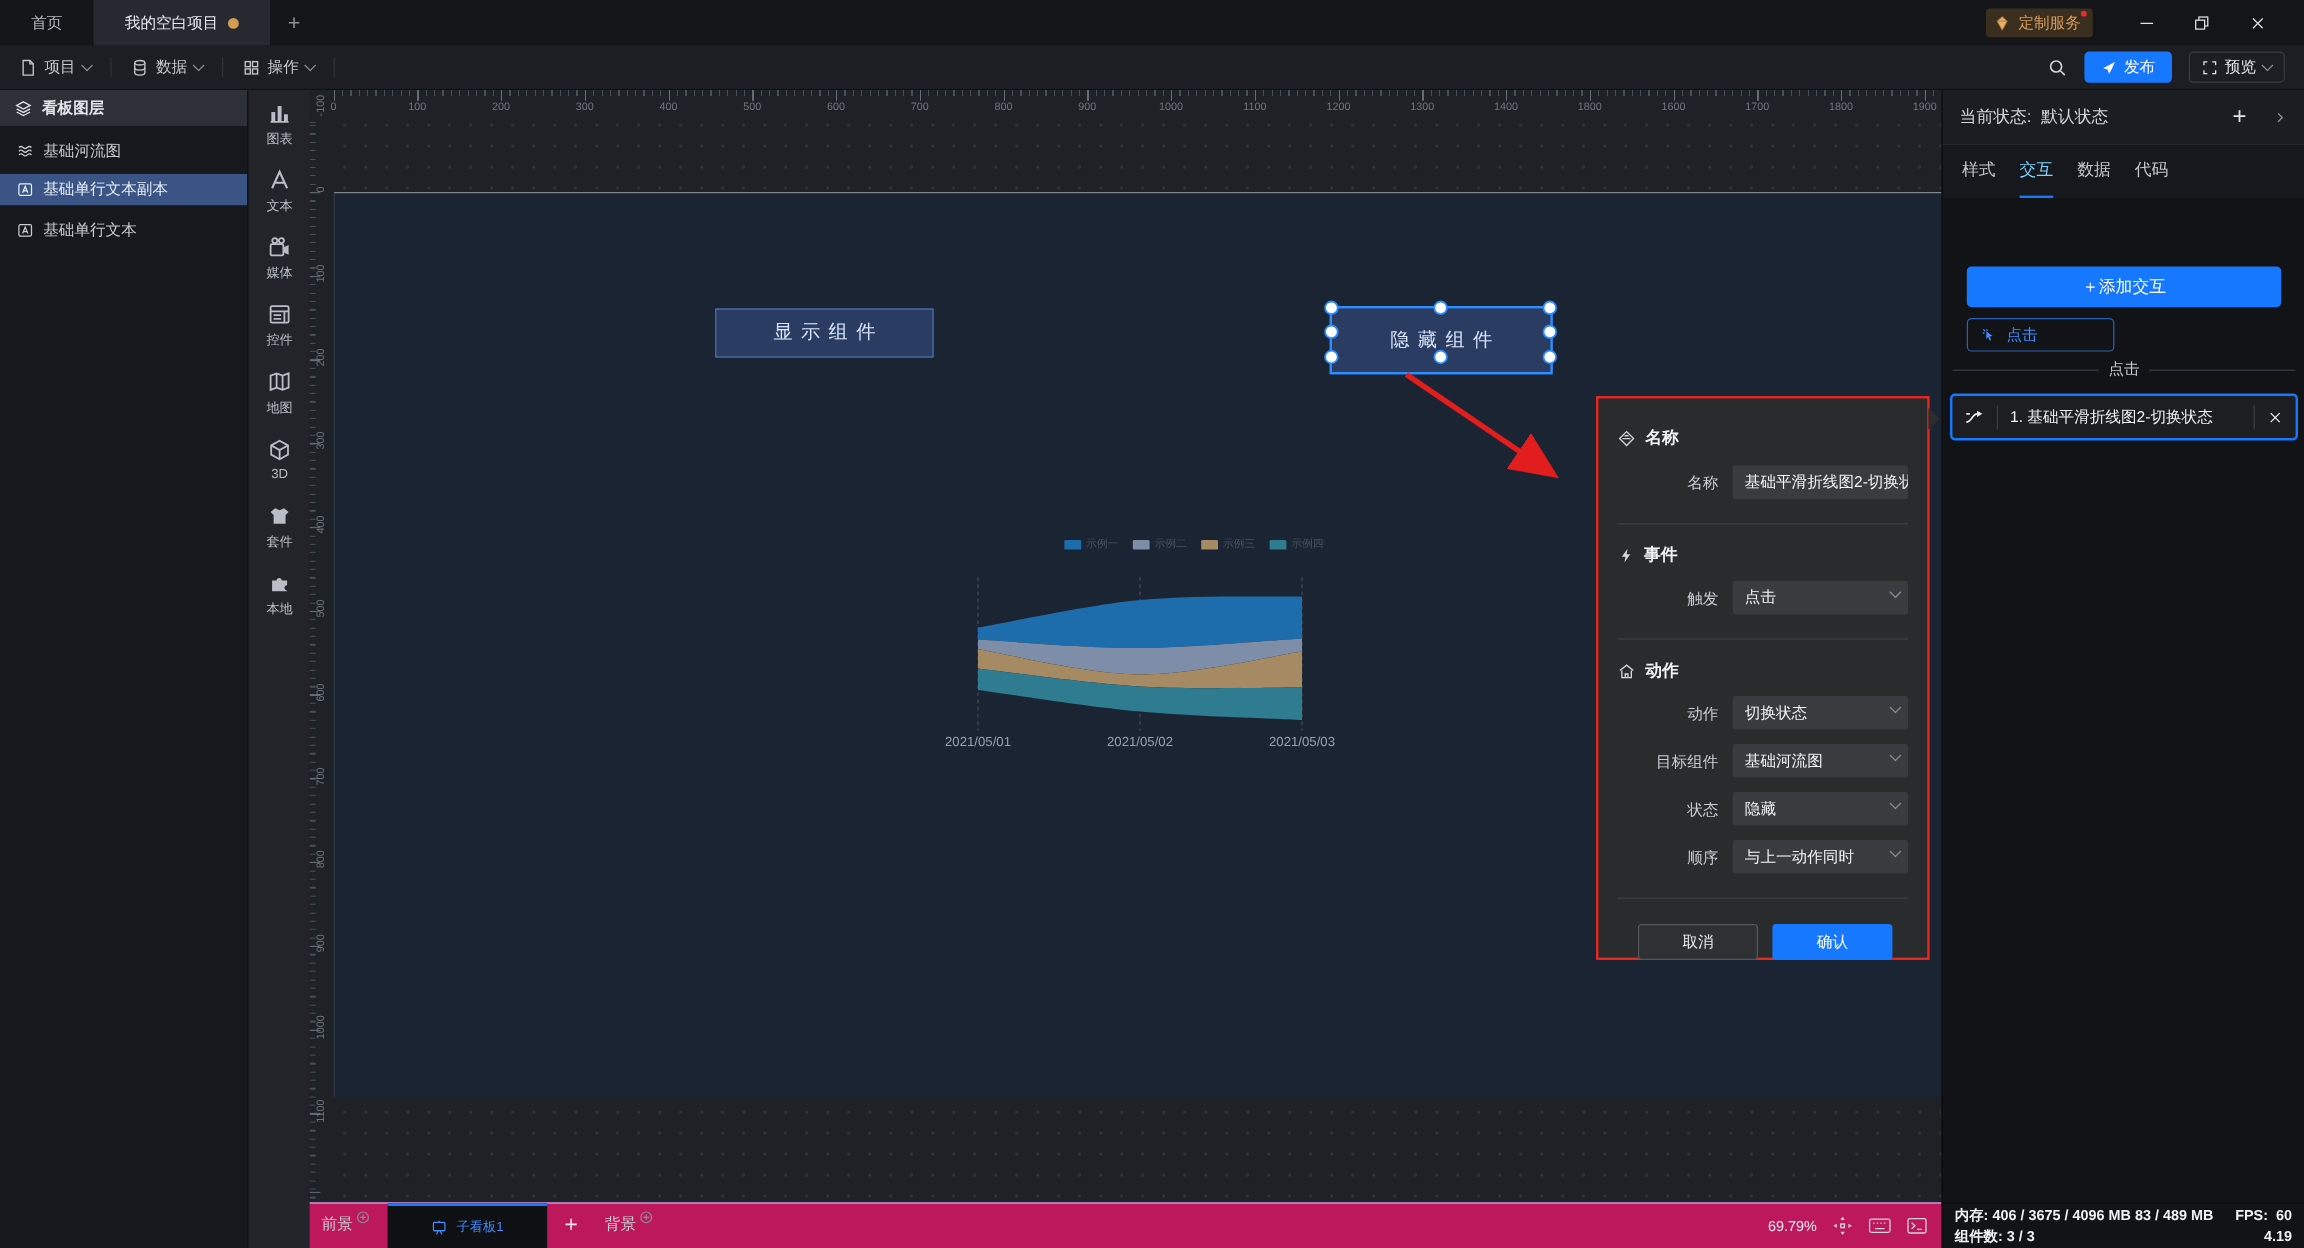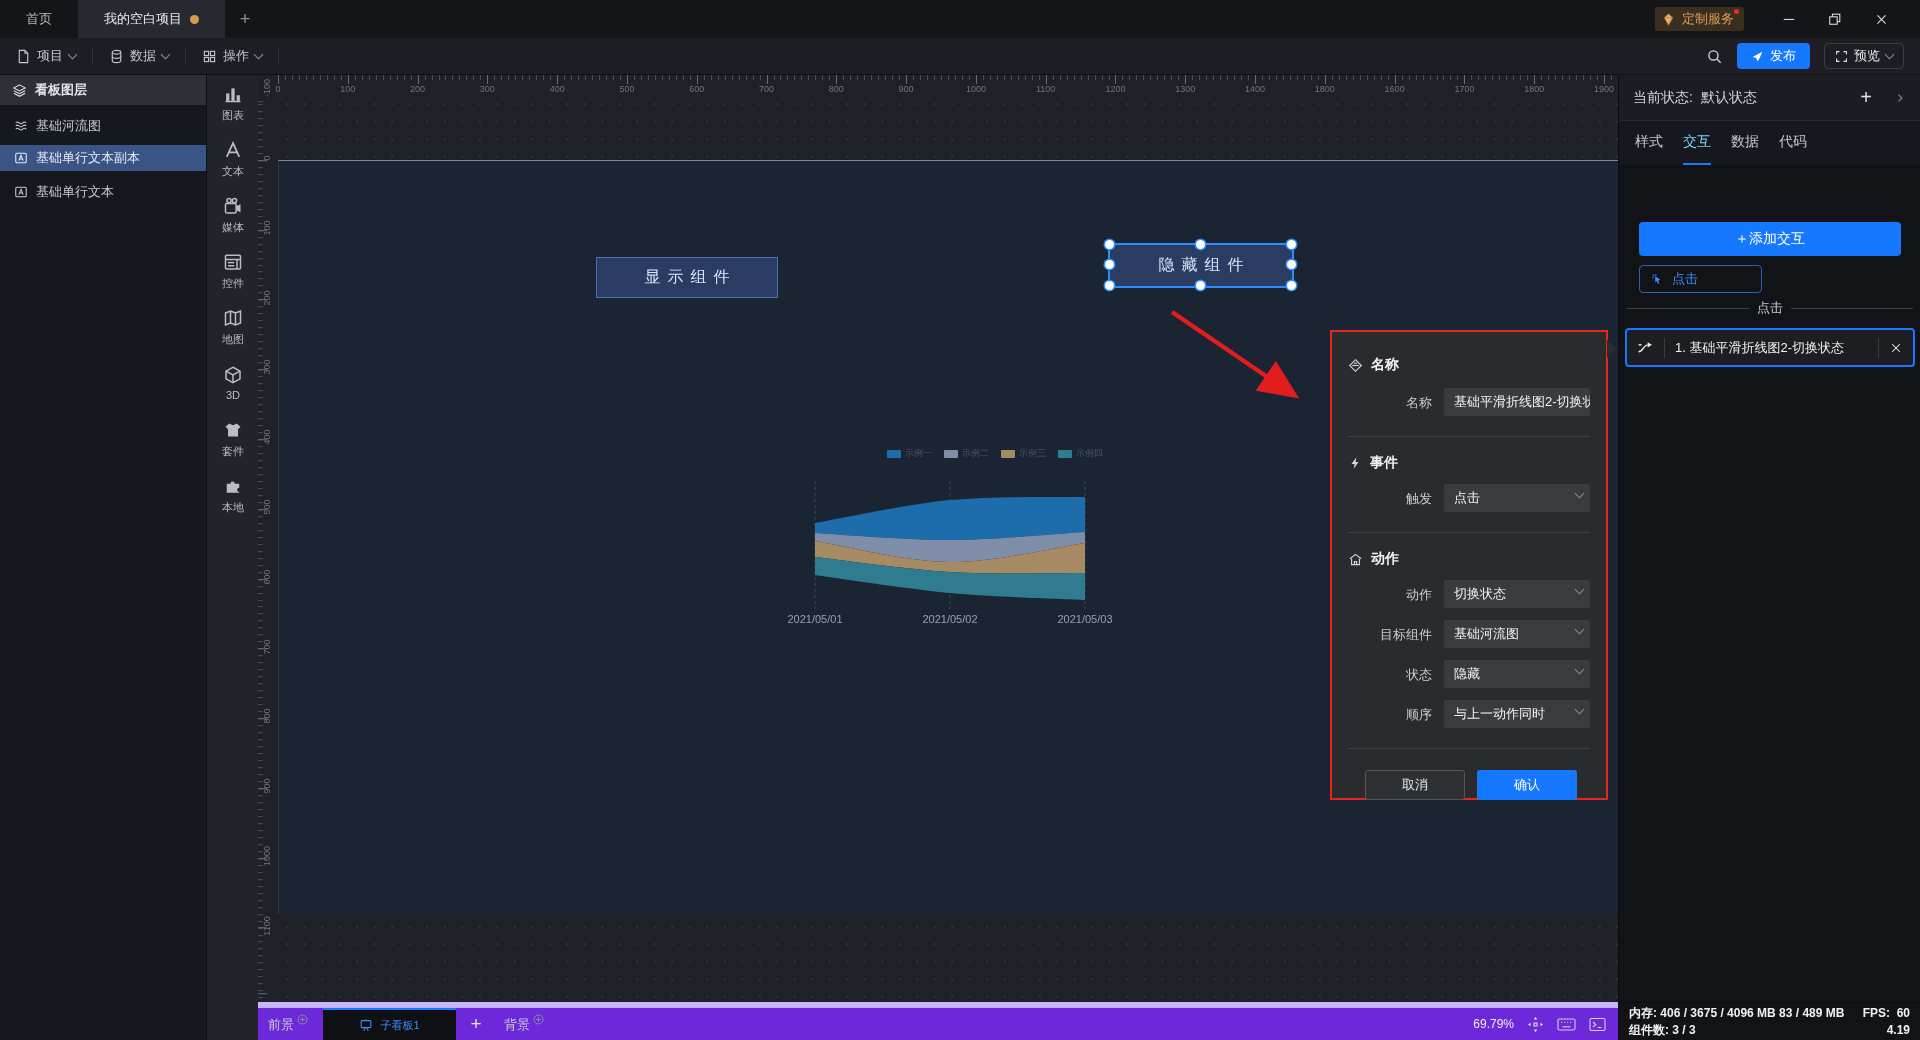--- a/index.html
+++ b/index.html
@@ -51,21 +51,21 @@
   .v-ticks-minor { left:0; top:0; width:5px; height:903px;
     background:repeating-linear-gradient(to bottom,#4a4f57 0 1px,transparent 1px 6.979px); background-position:0 5.17px; }
   .v-ticks-major { left:0; top:0; width:9px; height:903px;
     background:repeating-linear-gradient(to bottom,#666c76 0 1px,transparent 1px 69.79px); background-position:0 -8.79px; }
   .v-num { position:absolute; left:-6px; width:30px; text-align:center; transform:rotate(-90deg); font-size:9px; color:#70757e; }
   #artboard { left:20px; top:85px; width:1340px; height:754px; background:#1a2433;
     border-top:1px solid rgba(255,255,255,0.45); border-left:1px solid rgba(255,255,255,0.10); }
   .canvas-btn { position:absolute; display:flex; align-items:center; justify-content:center;
     background:#2b3c63; color:#d8e6fb; font-size:16px; letter-spacing:7px; text-indent:7px; }
   #show-btn { left:338px; top:182px; width:182px; height:41px; border:1px solid #4f6fb5; }
-  #hide-btn { left:850px; top:168px; width:186px; height:45px; border:2px solid #2d8cff; }
+  #hide-btn { left:850px; top:180px; width:186px; height:57px; border:2px solid #2d8cff; }
   .handle { position:absolute; width:9px; height:9px; border-radius:50%; background:#fff; box-shadow:0 0 0 1.5px #2d8cff; }
   #chart-box { left:537px; top:370px; width:310px; height:195px; }
   #chart-legend { position:absolute; top:2px; right:2px; display:flex; gap:12px; align-items:center; }
   .lg-item { display:flex; align-items:center; gap:4px; font-size:9px; color:#4d5463; }
   .lg-swatch { width:14px; height:8px; border-radius:1px; }
   .x-label { position:absolute; top:168px; transform:translateX(-50%); font-size:11px; color:#99a0ac; }
 
   
   #dialog { left:1330px; top:330px; width:278px; height:470px; background:#2a2b2d; border:2px solid #e8261d; z-index:50; }
   #dialog-notch { position:absolute; right:-11px; top:8px; width:0; height:0;
@@ -92,21 +92,21 @@
   #add-interaction { position:absolute; left:20px; top:147px; width:262px; height:34px; background:#1677ff; border:none; border-radius:4px; color:#fff; font-size:14px; }
   #event-tag { position:absolute; left:20px; top:190px; width:123px; height:28px; border:1px solid #2a62b8; border-radius:4px;
     display:flex; align-items:center; gap:8px; padding:0 10px; color:#3f8cff; font-size:13px; }
   #group-divider { position:absolute; left:8px; top:224px; width:286px; display:flex; align-items:center; gap:8px; color:#c6cad1; font-size:13px; }
   #group-divider::before, #group-divider::after { content:""; flex:1; height:1px; background:#3a3d44; }
   #interaction-item { position:absolute; left:6px; top:253px; width:290px; height:39px; background:#1d1e22; border:2px solid #1677ff; border-radius:4px;
     display:flex; align-items:center; color:#eef0f3; font-size:13px; }
   #interaction-item .sep { width:1px; height:20px; background:#3a3d44; }
 
   
-  #bottom-bar { left:258px; top:1002px; width:1360px; height:38px; background:#6d28d9; border-top:6px solid #c4b5fd; display:flex; align-items:stretch;text-align:center; }
+  #bottom-bar { left:258px; top:1002px; width:1360px; height:38px; background:#be185d; border-top:1px solid #c4b5fd; display:flex; align-items:stretch;text-align:center; }
   .bb-item { display:flex; align-items:flex-start; padding-top:8px; gap:2px; color:#c9ccd3; font-size:13px; }
   .bb-sup { margin-top:-3px; color:#8a8f98; }
   #board-tab { margin-left:14px; width:133px; background:#0f1013; border-top:2px solid #1677ff; display:flex; align-items:center; justify-content:center; gap:7px; color:#3f8cff; font-size:11px; }
   #bb-add { width:40px; display:flex; align-items:center; justify-content:center; color:#dfe2e7; font-size:19px; }
   #bb-right { margin-left:auto; display:flex; align-items:center; gap:13px; padding-right:12px; color:#eceef1; font-size:12px; }
   #status-box { left:1618px; top:1002px; width:302px; height:38px; background:#121317; border-top:1px solid #0c0d10; border-left:1px solid #0c0d10;
     padding:2px 10px 0 10px; font-size:12px; color:#f0f1f3; font-weight:bold; }
   .st-row { display:flex; justify-content:space-between; line-height:17px; }
 
   .chev-css { width:7px; height:7px; border-right:1.5px solid #8a8f98; border-bottom:1.5px solid #8a8f98; transform:rotate(45deg); margin-top:-3px; }

